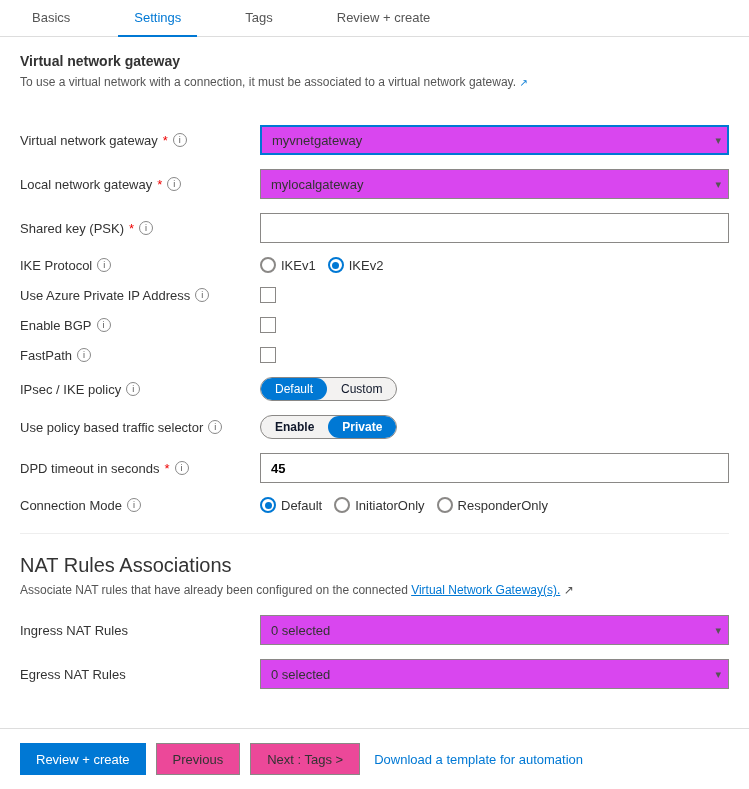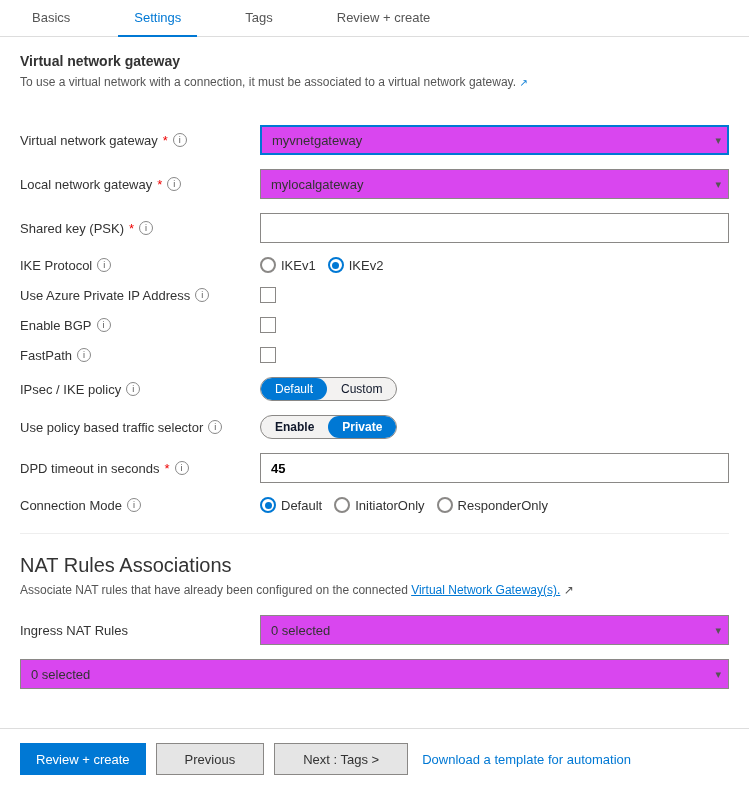--- a/index.html
+++ b/index.html
@@ -40,21 +40,21 @@
 
     .toggle-group { display: flex; background: #f3f2f1; border: 1px solid #8a8886; border-radius: 20px; overflow: hidden; }
     .toggle-option { padding: 4px 14px; font-size: 12px; cursor: pointer; border-radius: 20px; }
     .toggle-option.selected { background: #0078d4; color: #fff; border-radius: 20px; }
     .toggle-option:not(.selected) { color: #0f172a; }
 
     .divider { border: none; border-top: 1px solid #eee; margin: 20px 0; }
 
     .footer { border-top: 1px solid #ddd; padding: 14px 20px; display: flex; align-items: center; gap: 10px; position: fixed; bottom: 0; width: 749px; background: #fff; }
     .btn-primary { background: #0078d4; color: #fff; border: none; padding: 6px 16px; font-size: 13px; cursor: pointer; min-height: 32px; }
-    .btn-secondary { background: #e5e5e5; color: #333; border: 1px solid #8a8886; padding: 6px 28px; font-size: 13px; cursor: pointer; min-height: 32px; }
+    .btn-secondary { background: #ec4899; color: #333; border: 1px solid #8a8886; padding: 6px 16px; font-size: 13px; cursor: pointer; min-height: 32px; }
     .btn-link { background: none; border: none; color: #0078d4; font-size: 13px; cursor: pointer; text-decoration: none; padding: 6px 4px; }
 
     .nat-section { margin-top: 8px; }
     .nat-title { font-weight: 400; font-size: 20px; margin-bottom: 6px; }
     .nat-desc { font-size: 12px; color: #555; margin-bottom: 18px; }
     .nat-desc a { color: #0078d4; }
 
     .main-content { padding-bottom: 70px; }
   </style>
 </head>
@@ -239,20 +239,23 @@
         </div>
         <div class="form-control dropdown-wrapper">
           <div class="dropdown">
             <span>0 selected</span>
           </div>
           <span class="dropdown-arrow">▾</span>
         </div>
       </div>
 
       <div class="form-row">
+        <div class="form-label">
+          <span>Egress NAT Rules</span>
+        </div>
         <div class="form-control dropdown-wrapper">
           <div class="dropdown">
             <span>0 selected</span>
           </div>
           <span class="dropdown-arrow">▾</span>
         </div>
       </div>
     </div>
   </div>
 </div>

